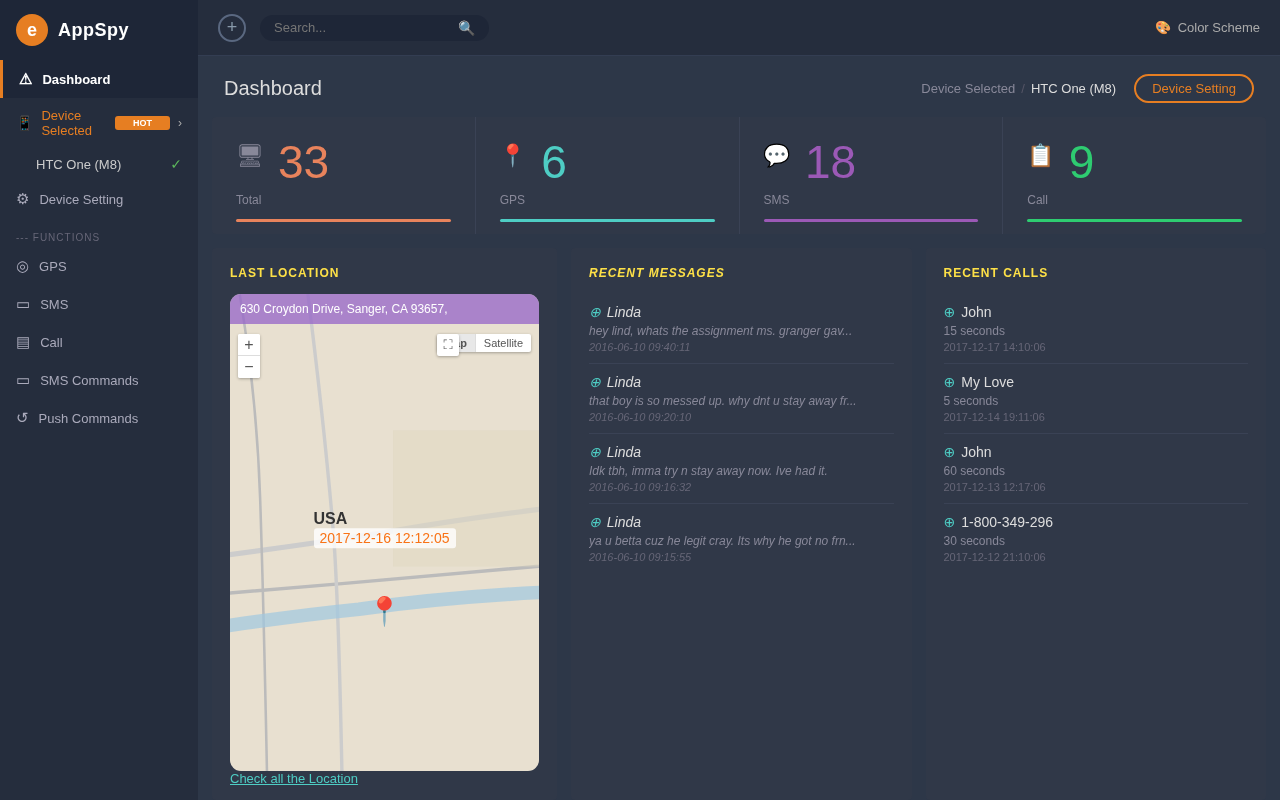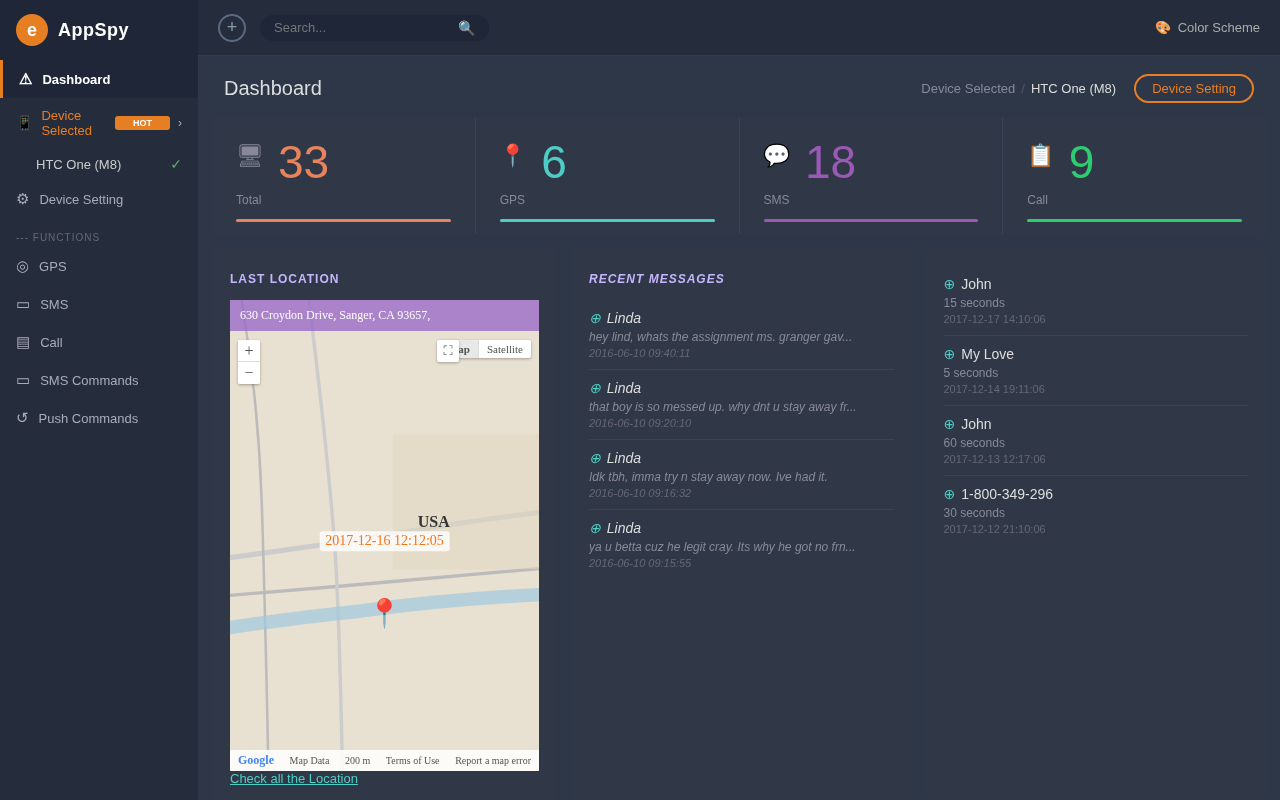--- a/index.html
+++ b/index.html
@@ -234,34 +234,32 @@
     #last-location-panel {
       background: #303848;
       border-radius: 4px;
       padding: 18px 18px 14px;
       flex: 0 0 345px;
       display: flex;
       flex-direction: column;
     }
     .panel-title {
       font-size: 12px;
-      color: #c4b5fd;
+      color: #fde047;
       letter-spacing: 1px;
       text-transform: uppercase;
       margin-bottom: 14px;
       font-weight: 600;
-      margin-top: 6px;
     }
     #map-container {
       flex: 1;
-      border-radius: 1px;
+      border-radius: 11px;
       overflow: hidden;
       position: relative;
       min-height: 290px;
-      font-family: Liberation Serif, serif;
     }
     
     #map-svg { width: 100%; height: 100%; }
     #map-overlay-bar {
       position: absolute; top: 0; left: 0; right: 0;
       background: rgba(150,100,200,0.75);
       padding: 8px 10px;
       font-size: 12px;
       color: #fff;
       display: flex; align-items: center; gap: 6px;
@@ -304,21 +302,21 @@
       background: #fff;
       border-radius: 2px;
       width: 22px; height: 22px;
       display: flex; align-items: center; justify-content: center;
       cursor: pointer;
       box-shadow: 0 1px 3px rgba(0,0,0,0.3);
       font-size: 13px; color: #555;
     }
     #map-center-label {
       position: absolute; top: 50%; left: 50%; transform: translate(-50%,-60%);
-      text-align: right;
+      text-align: left;
     }
     #map-country { color: #333; font-size: 16px; font-weight: 600; }
     #map-datetime { color: #f97316; font-size: 14px; font-weight: 500; background: rgba(255,255,255,0.8); padding: 2px 6px; border-radius: 3px; }
     #map-pin {
       position: absolute; bottom: 30%; left: 50%;
       transform: translateX(-50%);
       font-size: 28px;
       color: #e67e22;
     }
     #map-footer {
@@ -561,27 +559,20 @@
         
         <div id="map-center-label">
           <div id="map-country">USA</div>
           <div id="map-datetime">2017-12-16 12:12:05</div>
         </div>
 
         
         <div id="map-pin">📍</div>
 
         
-        <div id="map-footer">
-          <span id="google-logo">Google</span>
-          <span>Map Data</span>
-          <span>200 m</span>
-          <span style="color:#555;">Terms of Use</span>
-          <span style="color:#555;">Report a map error</span>
-        </div>
       </div>
       <div id="check-location-link">Check all the Location</div>
     </div>
 
     <div id="recent-messages-panel">
       <div class="panel-title">RECENT MESSAGES</div>
 
       <div class="message-item">
         <div class="msg-sender">
             <span class="msg-icon">⊕</span>
@@ -613,20 +604,21 @@
         <div class="msg-sender">
             <span class="msg-icon">⊕</span>
             <span>Linda</span>
           </div>
         <div class="msg-text">ya u betta cuz he legit cray. Its why he got no frn...</div>
         <div class="msg-time">2016-06-10 09:15:55</div>
       </div>
     </div>
 
     <div id="recent-calls-panel">
+      <div class="panel-title">RECENT CALLS</div>
 
       <div class="call-item">
         <div class="call-name">
             <span class="call-icon">⊕</span>
             <span>John</span>
           </div>
         <div class="call-duration">15 seconds</div>
         <div class="call-time">2017-12-17 14:10:06</div>
       </div>
 

